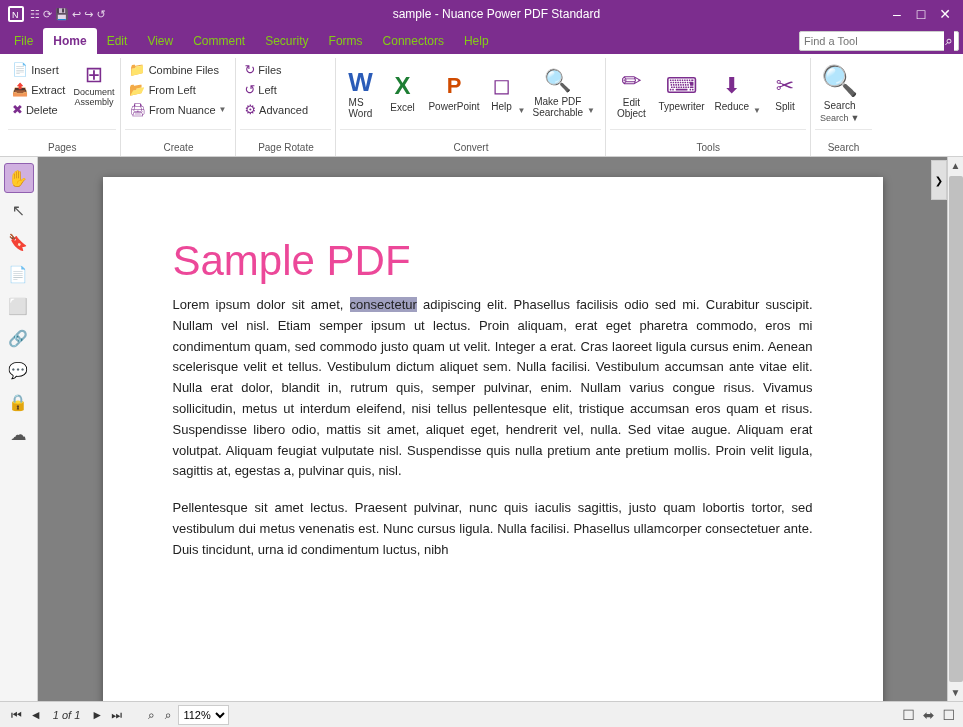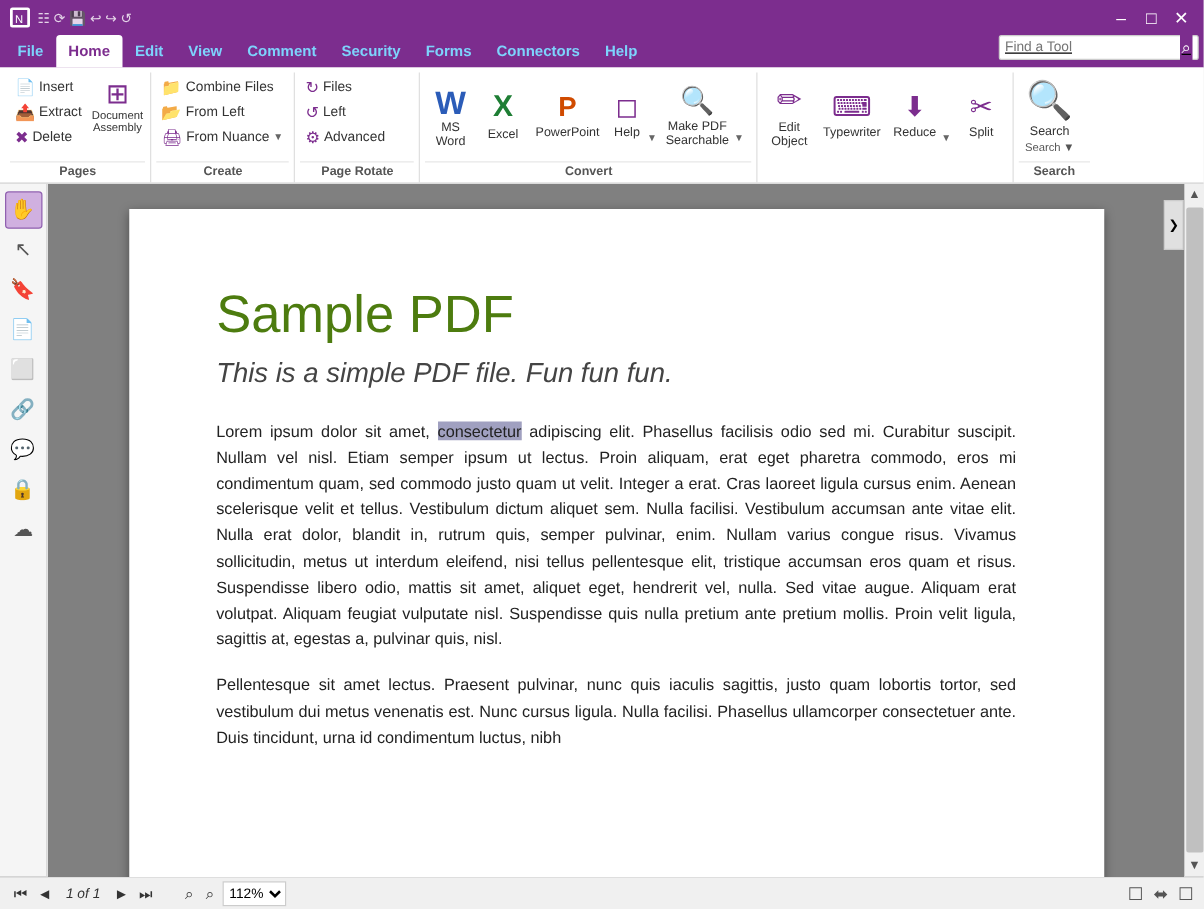--- a/index.html
+++ b/index.html
@@ -24,31 +24,30 @@
 
     
     .menu-bar {
       background: #7c2d8e;
       height: 26px;
       display: flex;
       align-items: stretch;
       padding: 0 4px;
     }
     .menu-item {
-      color: #7dd3fc;
+      color: #84cc16;
       padding: 0 10px;
       display: flex;
       align-items: center;
       font-size: 12px;
       cursor: pointer;
       border-radius: 3px 3px 0 0;
-      font-weight: bold;
     }
     .menu-item.active { background: white; color: #7c2d8e; font-weight: 600; }
-    .menu-bar-right { margin-left: auto; display: flex; gap: 4px; text-decoration: underline; }
+    .menu-bar-right { margin-left: auto; display: flex; align-items: center; gap: 4px; }
     .search-box {
       display: flex; align-items: center;
       background: white; border: 1px solid #ccc;
       height: 20px; padding: 0 4px; border-radius: 2px;
       width: 160px;
     }
     .search-box input { border: none; outline: none; font-size: 11px; width: 140px; }
     .search-box-btn { background: #7c2d8e; color: white; border: none; width: 20px; height: 20px; cursor: pointer; display: flex; align-items: center; justify-content: center; }
 
     
@@ -105,21 +104,21 @@
 
     
     .pdf-page {
       background: white;
       width: 780px;
       min-height: 1000px;
       box-shadow: 0 2px 8px rgba(0,0,0,0.4);
       padding: 60px 70px;
     }
 
-    .pdf-title { font-size: 42px; color: #4d7c0f; font-weight: 300; margin-bottom: 10px; }
+    .pdf-title { font-size: 42px; color: #ec4899; font-weight: 300; margin-bottom: 10px; }
     .pdf-subtitle { font-size: 22px; font-style: italic; color: #444; margin-bottom: 24px; }
     .pdf-body { font-size: 13px; color: #222; line-height: 1.6; text-align: justify; }
     .pdf-body p { margin-bottom: 16px; }
 
     
     .highlight { background: #a0a0c0; color: #222; }
 
     
     .status-bar {
       background: #f0f0f0;
@@ -160,24 +159,23 @@
       flex-direction: row;
       align-items: flex-start;
       flex: 1;
       gap: 2px;
       padding-bottom: 2px;
     }
     .group-bottom-label {
       font-size: 10px;
       color: #555;
       text-align: center;
-      padding: 2px 0 3px 0;
+      padding: 12px 0 3px 0;
       border-top: 1px solid #e8e8e8;
       margin-top: auto;
-      font-weight: bold;
     }
 
     .vert-btns { display: flex; flex-direction: column; gap: 1px; justify-content: flex-start; }
 
     .small-btn-row {
       display: flex; align-items: center; gap: 3px;
       padding: 1px 3px;
       cursor: pointer;
       border-radius: 2px;
       border: 1px solid transparent;
@@ -211,20 +209,21 @@
 <div class="title-bar">
   <div class="title-bar-left">
     <div class="title-icon">
       <svg width="12" height="12" viewBox="0 0 12 12">
           <rect width="12" height="12" fill="#7c2d8e"></rect>
           <text x="2" y="10" font-size="9" fill="white">N</text>
         </svg>
     </div>
     <span style="font-size:11px; color:rgba(255,255,255,0.8);">☷ ⟳ 💾 ↩ ↪ ↺</span>
   </div>
+  <div class="title-bar-center">sample - Nuance Power PDF Standard</div>
   <div class="title-bar-controls">
     <button class="title-bar-btn">–</button>
     <button class="title-bar-btn">□</button>
     <button class="title-bar-btn" style="color:white;">✕</button>
   </div>
 </div>
 
 <div class="menu-bar">
   <div class="menu-item">File</div>
   <div class="menu-item active">Home</div>
@@ -310,21 +309,21 @@
       </div>
       <div class="group-bottom-label">Page Rotate</div>
     </div>
 
     <div class="group-wrapper" style="min-width:270px;">
       <div class="group-top" style="gap:2px;">
 
         <div class="word-btn-wrap">
           <div style="display:flex;flex-direction:column;align-items:center;justify-content:center;padding:3px 4px;min-width:38px;height:65px;gap:2px;">
             <div style="font-size:26px;color:#2b5cb8;font-weight:bold;line-height:1;">W</div>
-            <div style="font-size:10px;text-align:center;color:#333;">MS<br>Word</div>
+            <div style="font-size:10px;text-align:left;color:#333;">MS<br>Word</div>
           </div>
         </div>
 
         <div class="convert-btn">
           <div style="font-size:24px;color:#1e7e34;font-weight:bold;">X</div>
           <div class="convert-label">Excel</div>
         </div>
 
         <div class="convert-btn">
           <div style="font-size:22px;color:#d04b00;font-weight:bold;">P</div>
@@ -366,20 +365,21 @@
             <div style="font-size:22px;color:#7c2d8e;">⬇</div>
             <div class="tools-label">Reduce</div>
           </div>
           <div style="display:flex;align-items:flex-end;padding:0 1px 10px 0;cursor:pointer;font-size:8px;color:#666;">▼</div>
         </div>
         <div class="tools-btn">
           <div style="font-size:22px;color:#7c2d8e;">✂</div>
           <div class="tools-label">Split</div>
         </div>
       </div>
+      <div class="group-bottom-label">Tools</div>
     </div>
 
     <div class="group-wrapper" style="min-width:65px;">
       <div class="group-top">
         <div style="display:flex;flex-direction:column;align-items:center;cursor:pointer;padding:2px 4px;border-radius:3px;border:1px solid transparent;height:65px;justify-content:center;gap:2px;">
           <div style="font-size:30px;color:#7c2d8e;">🔍</div>
           <div style="font-size:10px;text-align:center;color:#333;">Search</div>
           <div style="display:flex;flex-direction:row;align-items:center;gap:2px;font-size:9px;color:#555;cursor:pointer;">
             <span>Search</span>
             <span>▼</span>
@@ -405,21 +405,20 @@
     <div class="tool-btn" title="Secure">🔒</div>
     <div class="tool-btn" title="Cloud">☁</div>
   </div>
 
   <div class="doc-area">
 
     <div style="position:absolute;right:16px;top:160px;width:16px;height:40px;background:#e0e0e0;border:1px solid #ccc;display:flex;align-items:center;justify-content:center;cursor:pointer;font-size:10px;z-index:10;">❯</div>
 
     <div class="pdf-page">
       <div class="pdf-title">Sample PDF</div>
-      <div class="pdf-subtitle">This is a simple PDF file. Fun fun fun.</div>
       <div class="pdf-body">
         <p>Lorem ipsum dolor sit amet, <span class="highlight">consectetur</span> adipiscing elit. Phasellus facilisis odio sed mi. Curabitur suscipit. Nullam vel nisl. Etiam semper ipsum ut lectus. Proin aliquam, erat eget pharetra commodo, eros mi condimentum quam, sed commodo justo quam ut velit. Integer a erat. Cras laoreet ligula cursus enim. Aenean scelerisque velit et tellus. Vestibulum dictum aliquet sem. Nulla facilisi. Vestibulum accumsan ante vitae elit. Nulla erat dolor, blandit in, rutrum quis, semper pulvinar, enim. Nullam varius congue risus. Vivamus sollicitudin, metus ut interdum eleifend, nisi tellus pellentesque elit, tristique accumsan eros quam et risus. Suspendisse libero odio, mattis sit amet, aliquet eget, hendrerit vel, nulla. Sed vitae augue. Aliquam erat volutpat. Aliquam feugiat vulputate nisl. Suspendisse quis nulla pretium ante pretium mollis. Proin velit ligula, sagittis at, egestas a, pulvinar quis, nisl.</p>
         <p>Pellentesque sit amet lectus. Praesent pulvinar, nunc quis iaculis sagittis, justo quam lobortis tortor, sed vestibulum dui metus venenatis est. Nunc cursus ligula. Nulla facilisi. Phasellus ullamcorper consectetuer ante. Duis tincidunt, urna id condimentum luctus, nibh</p>
       </div>
     </div>
   </div>
 
   <div style="width:16px;background:#f0f0f0;border-left:1px solid #ccc;display:flex;flex-direction:column;align-items:center;gap:0;">
     <div style="font-size:10px;cursor:pointer;padding:3px;color:#555;">▲</div>
     <div style="flex:1;width:14px;background:#c0c0c0;margin:2px 1px;border-radius:2px;cursor:pointer;min-height:30px;"></div>

